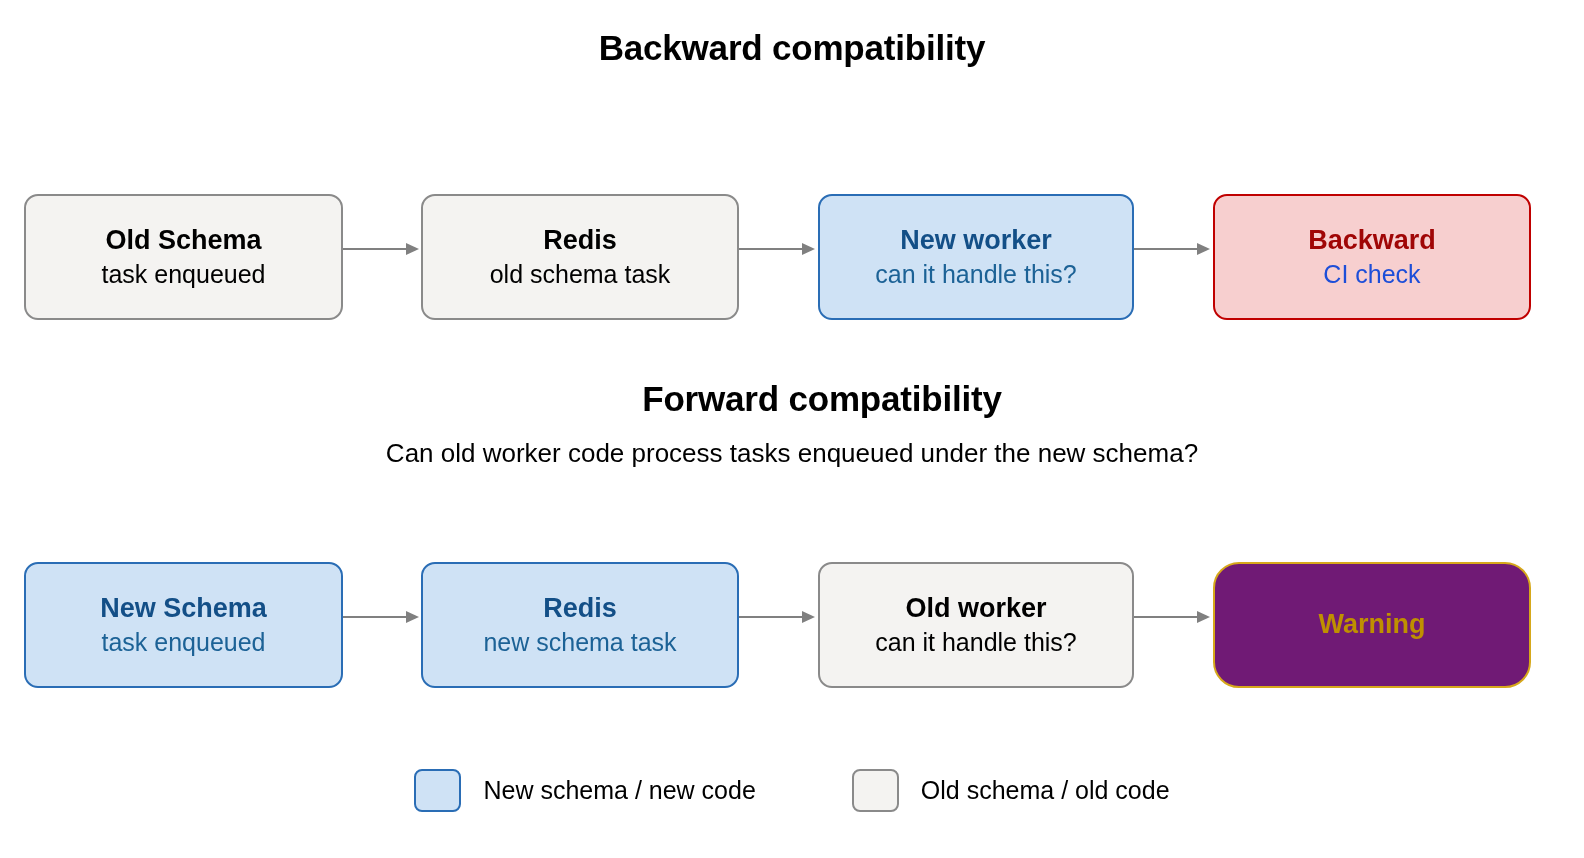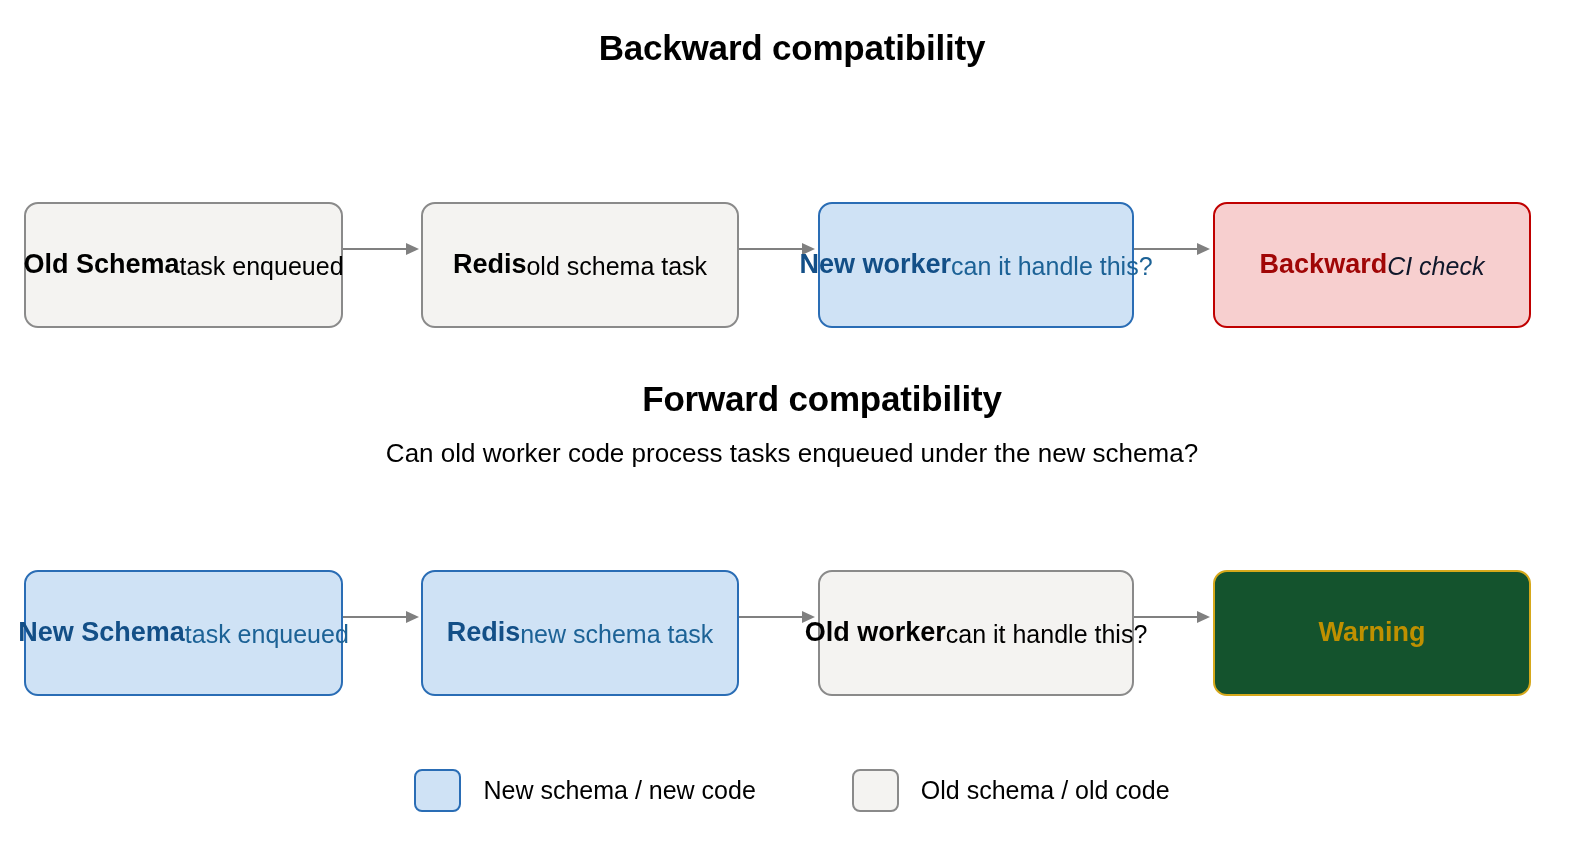--- a/index.html
+++ b/index.html
@@ -55,28 +55,28 @@
     position: absolute;
     left: 0;
     width: 1584px;
     height: 126px;
   }
   #row-backward { top: 186px; }
   #row-forward  { top: 554px; }
 
   .node {
     position: absolute;
-    top: 16px;
+    top: 8px;
     height: 126px;
     box-sizing: border-box;
     border-radius: 14px;
     border-width: 2px;
     border-style: solid;
     display: flex;
-    flex-direction: row;
+    flex-direction: column;
     align-items: center;
     justify-content: center;
     line-height: 1.18;
   }
 
   
   .node.n1 { left: 24px;   width: 319px; }
   .node.n2 { left: 421px;  width: 318px; }
   .node.n3 { left: 818px;  width: 316px; }
   .node.n4 { left: 1213px; width: 318px; }
@@ -94,25 +94,26 @@
     border-color: #2a6db5;
   }
   .theme-blue .node-title { color: #134f87; }
   .theme-blue .node-sub   { color: #1c6296; }
 
   .theme-red {
     background: #f7cfcf;
     border-color: #c00000;
   }
   .theme-red .node-title { color: #a00606; }
-  .theme-red .node-sub   { color: #0f172a; font-style: italic; }
+  .theme-red .node-sub   { color: #1d4ed8; }
 
   .theme-yellow {
-    background: #14532d;
+    background: #701a75;
     border-color: #d6a81b;
+    border-radius: 26px;
   }
   .theme-yellow .node-title { color: #bf9000; }
 
   .node-title {
     font-size: 27px;
     font-weight: bold;
     white-space: nowrap;
   }
   .node-sub {
     font-size: 25px;

